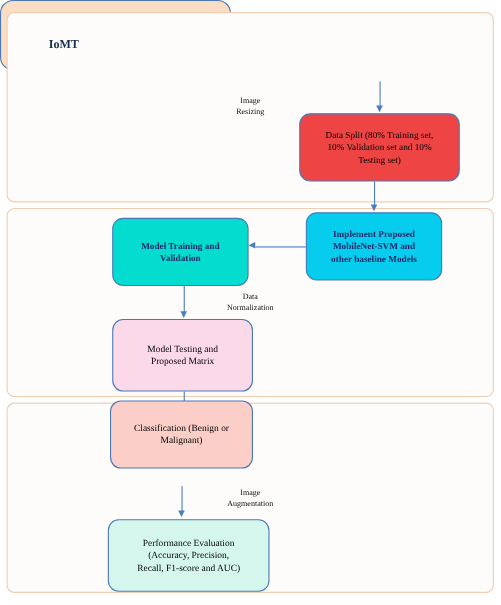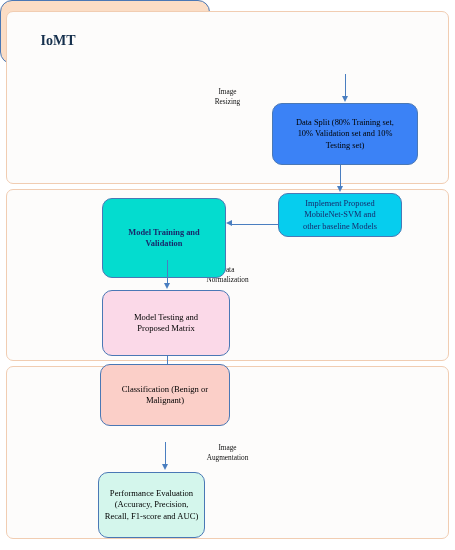--- a/index.html
+++ b/index.html
@@ -44,21 +44,21 @@
     position: absolute;
     left: 0; top: 0;
     width: 92px;
     height: 56px;
   }
   #iomt-cloud .cloud-label {
     position: relative;
     z-index: 2;
     width: 100%;
     text-align: center;
-    font-size: 14px;
+    font-size: 11px;
     font-weight: bold;
     color: #16304d;
     margin-top: -6px;
   }
 
   
   .rbox {
     border: 1.1px solid #4a78b5;
     border-radius: 10px;
   }
@@ -109,41 +109,41 @@
     line-height: 1.35;
     color: #111;
     white-space: pre-line;
   }
 
   #data-split-node {
     left: 272px;
     top: 103px;
     width: 146px;
     height: 62px;
-    background: #3b82f6;
+    background: #ef4444;
     font-size: 8.4px;
   }
 
   #implement-models-node {
     left: 278px;
     top: 193px;
     width: 124px;
-    height: 44px;
+    height: 62px;
     background: #06cdee;
     font-size: 8.4px;
-    font-weight: normal;
+    font-weight: bold;
     color: #18296b;
     justify-content: flex-end;
   }
 
   #model-training-node {
     left: 102px;
     top: 198px;
     width: 124px;
-    height: 80px;
+    height: 62px;
     background: #04dccf;
     font-size: 8.4px;
     font-weight: bold;
     color: #18296b;
   }
 
   #model-testing-node {
     left: 102px;
     top: 290px;
     width: 128px;
@@ -157,21 +157,21 @@
     top: 364px;
     width: 130px;
     height: 62px;
     background: #fbcfc8;
     font-size: 8.6px;
   }
 
   #performance-node {
     left: 98px;
     top: 472px;
-    width: 107px;
+    width: 147px;
     height: 66px;
     background: #d4f6ec;
     font-size: 8.6px;
     text-align: center;
   }
 
   
   .conn {
     position: absolute;
     background: #4a7ec0;

